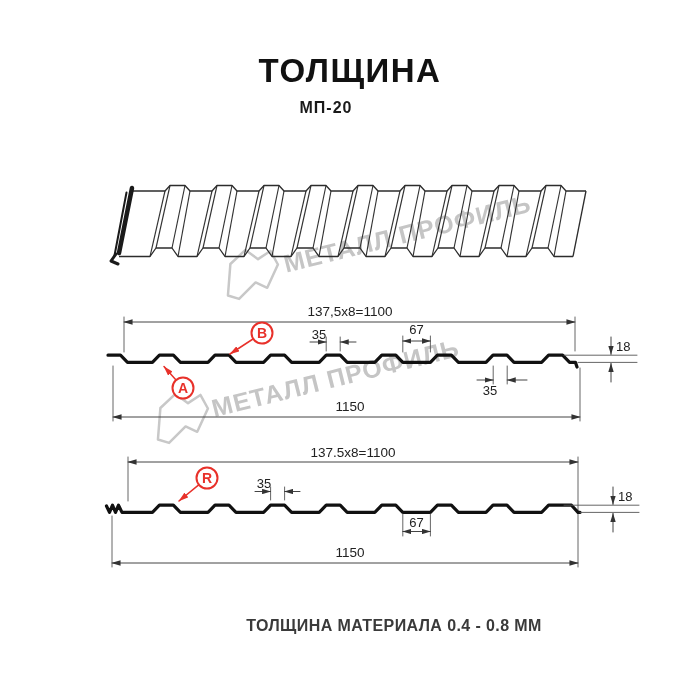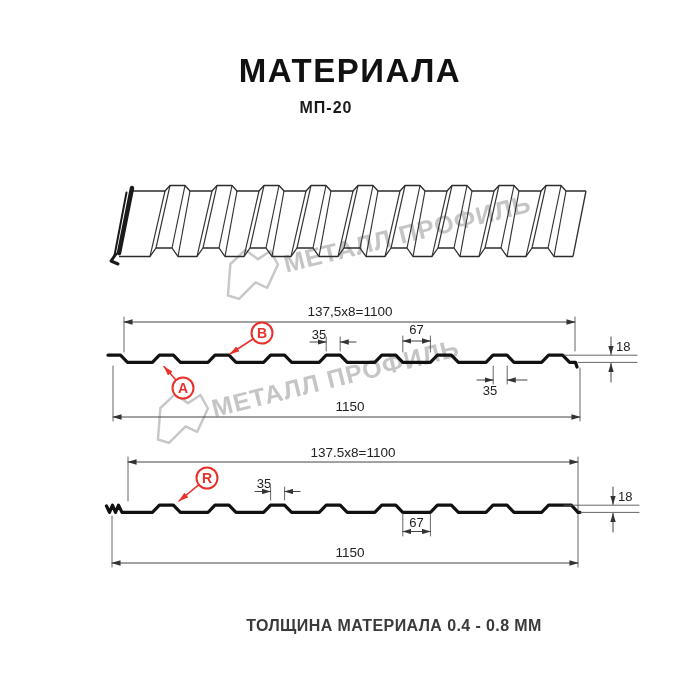--- a/index.html
+++ b/index.html
@@ -16,21 +16,21 @@
   .dimtxt{font-size:13.5px;fill:#222;}
   .smalldim{font-size:13px;fill:#222;}
   .redletter{font-size:14px;font-weight:bold;fill:#e8312a;}
   .wmtext{font-size:25px;font-weight:bold;fill:#c5c5c5;letter-spacing:1px;}
 </style>
 </head>
 <body>
 
 <div id="canvas">
 
-  <div class="title">МАТЕРИАЛА</div>
+  <div class="title">ТОЛЩИНА</div>
   <div class="subtitle">МП-20</div>
 
   <svg width="700" height="700" viewBox="0 0 700 700">
     <defs>
       <marker id="mA" viewBox="0 0 10 6" refX="9.5" refY="3" markerWidth="9" markerHeight="5.5" orient="auto-start-reverse" markerUnits="userSpaceOnUse">
         <path d="M0,0 L10,3 L0,6 Z" fill="#333"></path>
       </marker>
       <marker id="mR" viewBox="0 0 10 6" refX="9.5" refY="3" markerWidth="10" markerHeight="6" orient="auto-start-reverse" markerUnits="userSpaceOnUse">
         <path d="M0,0 L10,3 L0,6 Z" fill="#e8312a"></path>
       </marker>

